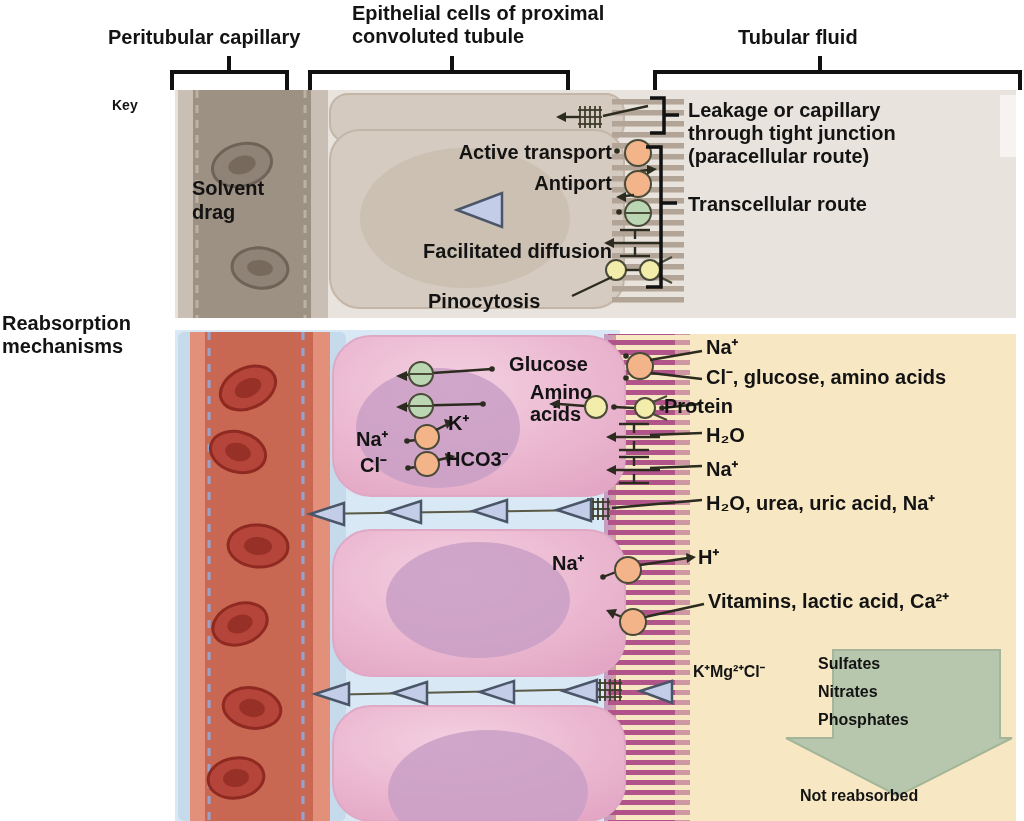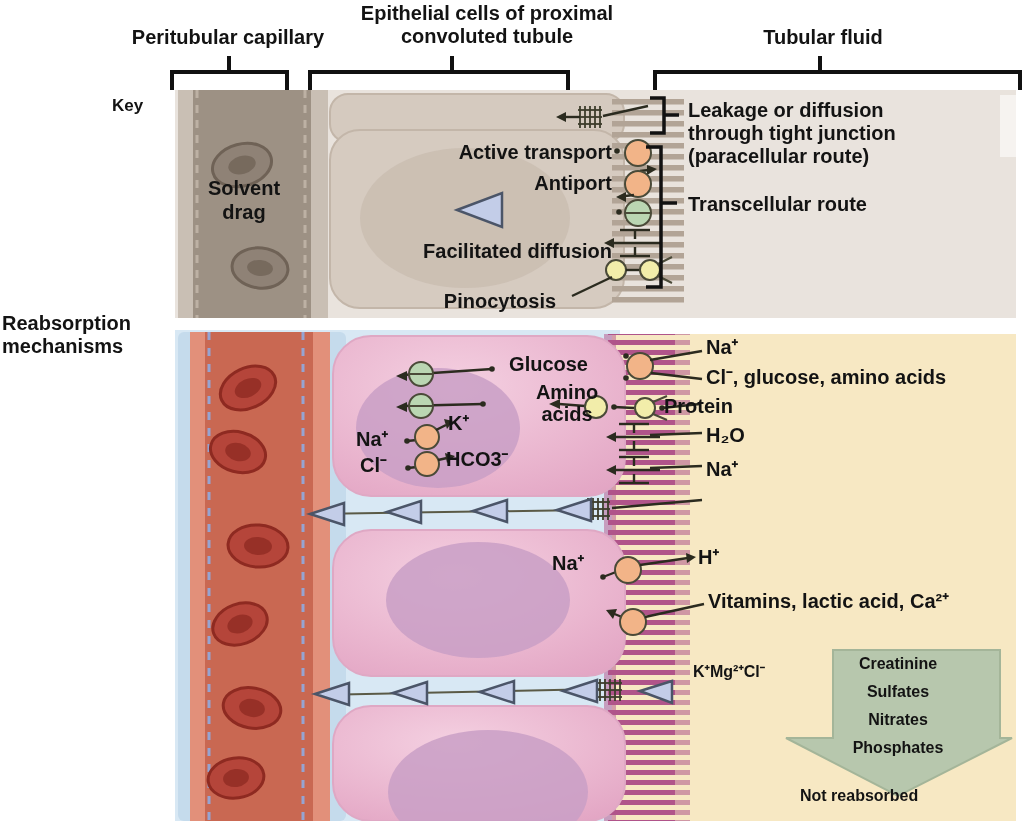--- a/index.html
+++ b/index.html
@@ -1,24 +1,24 @@
 <!DOCTYPE html>
 <html><head>
 <meta charset="utf-8">
 <style>
   html,body{margin:0;padding:0;background:#fff;}
   .stage{position:relative;width:1024px;height:821px;background:#ffffff;overflow:hidden;
          font-family:"Liberation Sans", sans-serif;}
   svg.art{position:absolute;left:0;top:0;}
   .lbl{position:absolute;font-weight:bold;font-size:20px;line-height:23px;color:#131313;
        white-space:normal;}
-  .c{text-align:center;}
+  .c{text-align:left;}
   .r{text-align:right;}
   .big{font-size:16px;line-height:28px;}
-  .side{font-size:17px;}
+  .side{font-size:14px;}
 </style>
 </head>
 <body>
 
 <div class="stage">
 
 <svg class="art" width="1024" height="821" viewBox="0 0 1024 821">
   <defs>
     <radialGradient id="cg" cx="42%" cy="32%" r="85%">
       <stop offset="0%" stop-color="#f4d0e1"></stop>
@@ -263,41 +263,41 @@
 <div class="lbl c" style="left:738px;top:26px;width:170px;">Tubular fluid</div>
 
 <div class="lbl side" style="left:112px;top:94px;">Key</div>
 <div class="lbl" style="left:2px;top:312px;width:162px;">Reabsorption mechanisms</div>
 
 <div class="lbl c" style="left:192px;top:176px;width:104px;line-height:24px;">Solvent drag</div>
 <div class="lbl r" style="left:420px;top:141px;width:192px;">Active transport</div>
 <div class="lbl r" style="left:470px;top:172px;width:142px;">Antiport</div>
 <div class="lbl r" style="left:366px;top:200px;width:246px;margin-top:40px;">Facilitated diffusion</div>
 <div class="lbl c" style="left:428px;top:290px;width:144px;">Pinocytosis</div>
-<div class="lbl" style="left:688px;top:99px;width:232px;">Leakage or diffusion through tight junction (paracellular route)</div>
+<div class="lbl" style="left:688px;top:99px;width:232px;">Leakage or capillary through tight junction (paracellular route)</div>
 <div class="lbl" style="left:688px;top:193px;width:240px;">Transcellular route</div>
 
 <div class="lbl r" style="left:464px;top:353px;width:124px;">Glucose</div>
 <div class="lbl c" style="left:486px;top:381px;width:74px;line-height:22px;margin-left:44px;">Amino acids</div>
 <div class="lbl" style="left:356px;top:428px;">Na⁺</div>
 <div class="lbl" style="left:448px;top:412px;">K⁺</div>
 <div class="lbl" style="left:360px;top:454px;">Cl⁻</div>
 <div class="lbl" style="left:446px;top:448px;">HCO3⁻</div>
 <div class="lbl" style="left:552px;top:552px;">Na⁺</div>
 
 <div class="lbl" style="left:706px;top:336px;">Na⁺</div>
 <div class="lbl" style="left:706px;top:366px;width:310px;">Cl⁻, glucose, amino acids</div>
 <div class="lbl" style="left:664px;top:395px;">Protein</div>
 <div class="lbl" style="left:706px;top:424px;">H₂O</div>
 <div class="lbl" style="left:706px;top:458px;">Na⁺</div>
+<div class="lbl" style="left:706px;top:492px;width:310px;">H₂O, urea, uric acid, Na⁺</div>
 <div class="lbl" style="left:698px;top:546px;">H⁺</div>
 <div class="lbl" style="left:708px;top:590px;width:310px;">Vitamins, lactic acid, Ca²⁺</div>
 <div class="lbl big" style="left:693px;top:658px;">K⁺Mg²⁺Cl⁻</div>
 
 <div class="lbl big c" style="left:818px;top:650px;width:160px;">
-  <div>Creatinine</div>
   <div>Sulfates</div>
   <div>Nitrates</div>
   <div>Phosphates</div>
 </div>
 <div class="lbl big" style="left:800px;top:782px;">Not reabsorbed</div>
 
 </div>
 
 </body></html>

